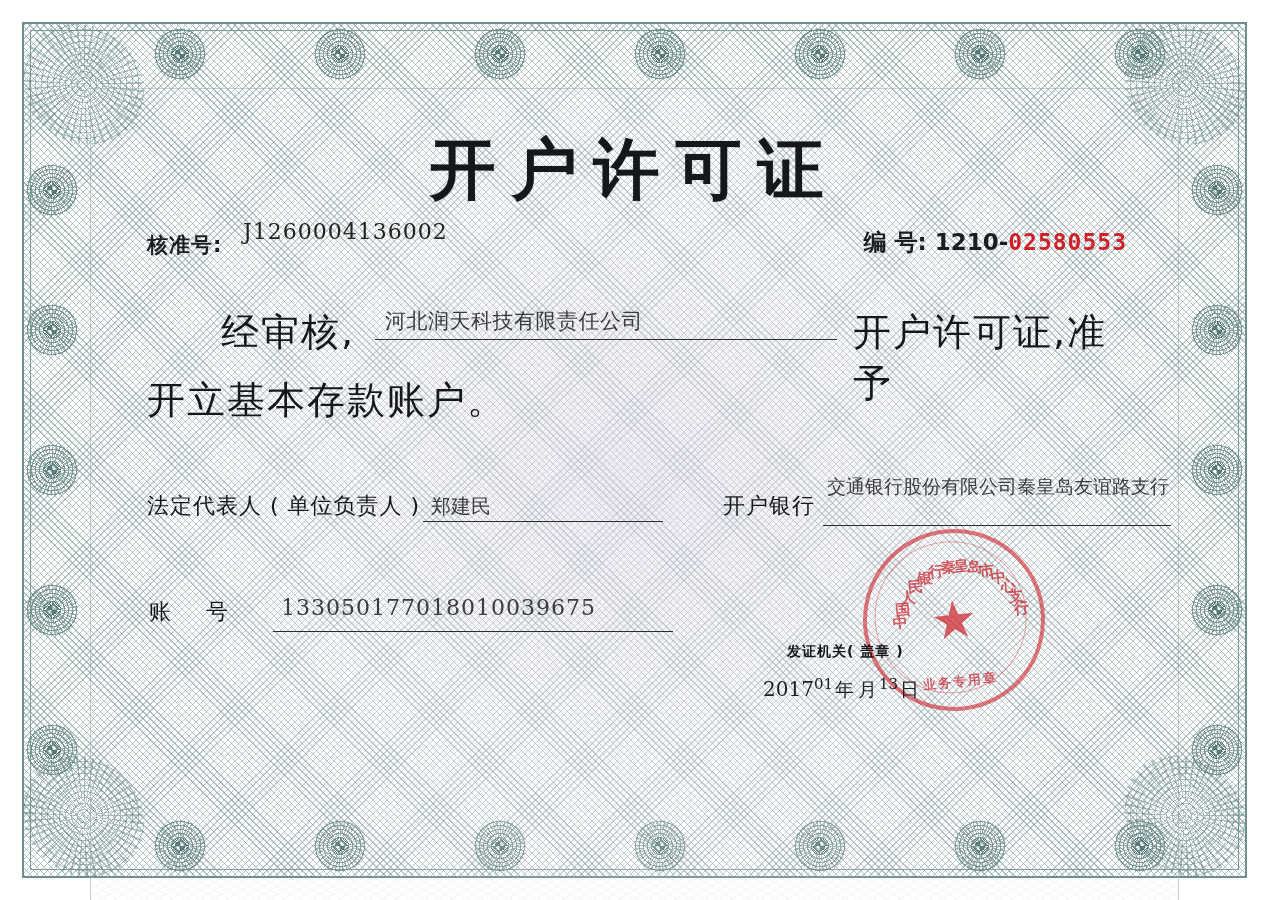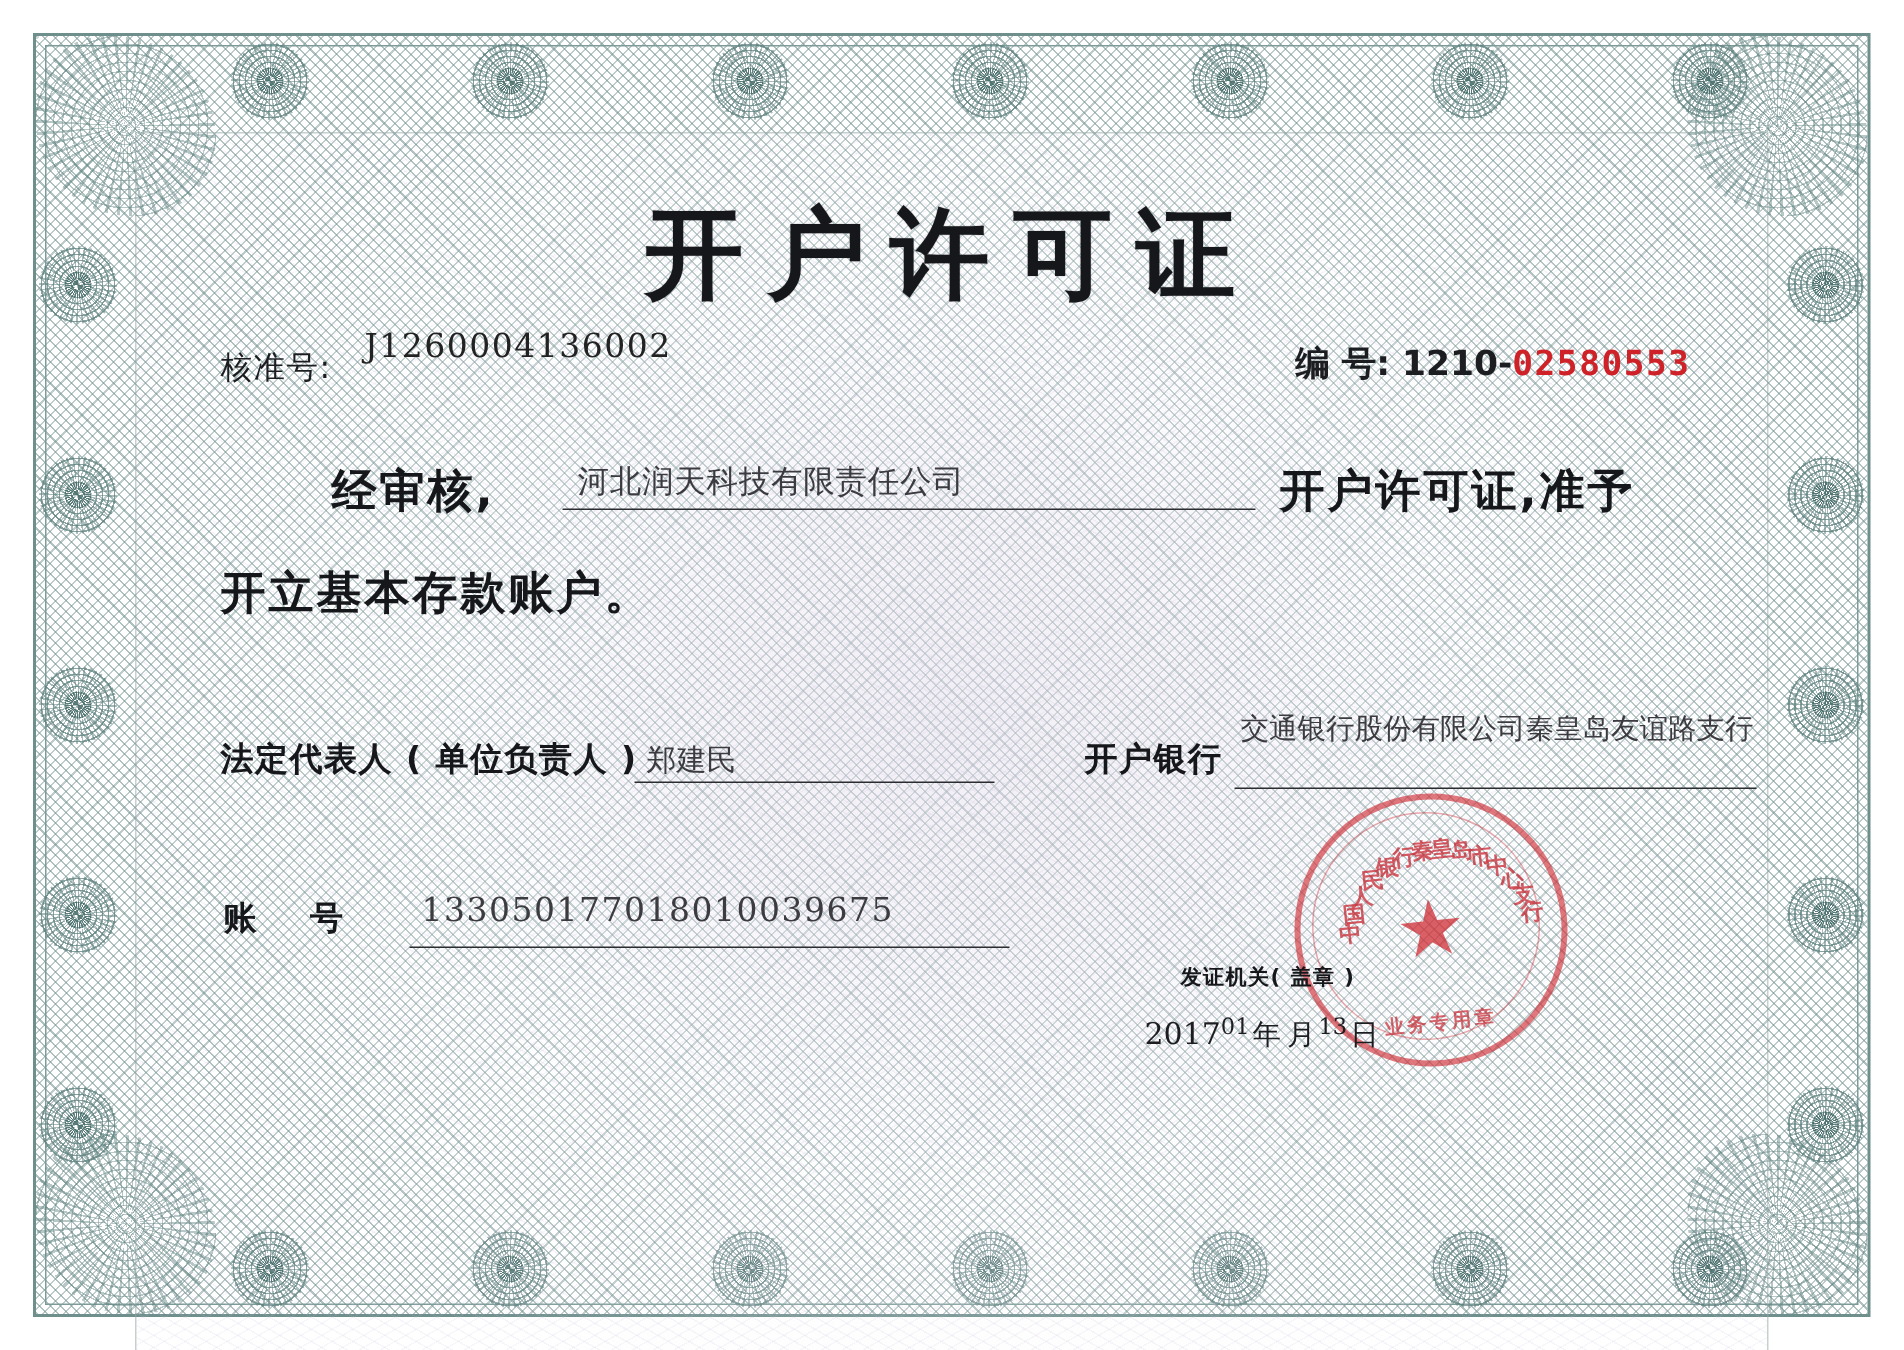--- a/index.html
+++ b/index.html
@@ -147,21 +147,21 @@
     left: 56px;
     top: 130px;
     width: 980px;
     height: 40px;
   }
   .approval-label {
     position: absolute;
     left: 0;
     top: 12px;
     font-size: 21px;
-    font-weight: normal;
+    font-weight: bold;
     color: #1b1d20;
     letter-spacing: 1px;
   }
   .approval-value {
     position: absolute;
     left: 96px;
     top: 0px;
     font-family: "DejaVu Serif", "Liberation Serif", serif;
     font-size: 22px;
     color: #222;
@@ -184,22 +184,22 @@
   }
 
   .body-line1 {
     position: absolute;
     left: 56px;
     top: 214px;
     width: 980px;
     height: 46px;
   }
   .big-text {
-    font-size: 30px;
-    font-weight: bold;
+    font-size: 38px;
+    font-weight: normal;
     color: #15171a;
     letter-spacing: 2px;
   }
   .b-prefix {
     position: absolute;
     left: 74px;
     top: 4px;
   }
   .company-underline {
     position: absolute;
@@ -231,21 +231,21 @@
   
   .rep-row {
     position: absolute;
     left: 56px;
     top: 388px;
     width: 980px;
     height: 60px;
   }
   .field-label {
     font-size: 22px;
-    font-weight: bold;
+    font-weight: normal;
     color: #15171a;
     letter-spacing: 1px;
     position: absolute;
   }
   .rep-label { left: 0; top: 14px; }
   .rep-underline {
     position: absolute;
     left: 276px;
     top: 44px;
     width: 240px;

